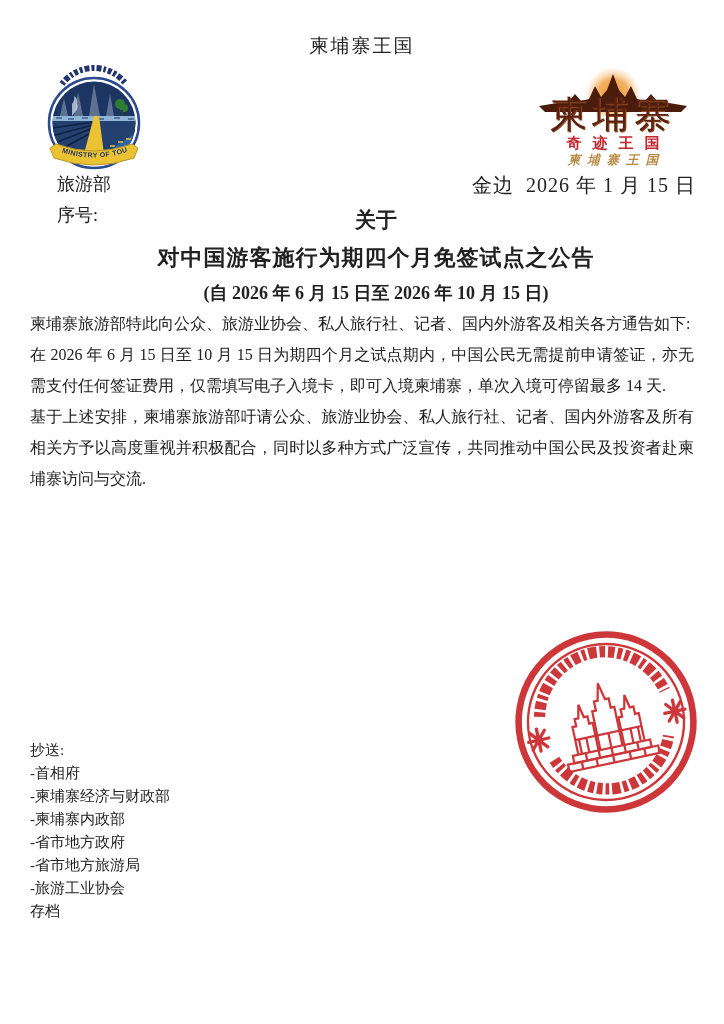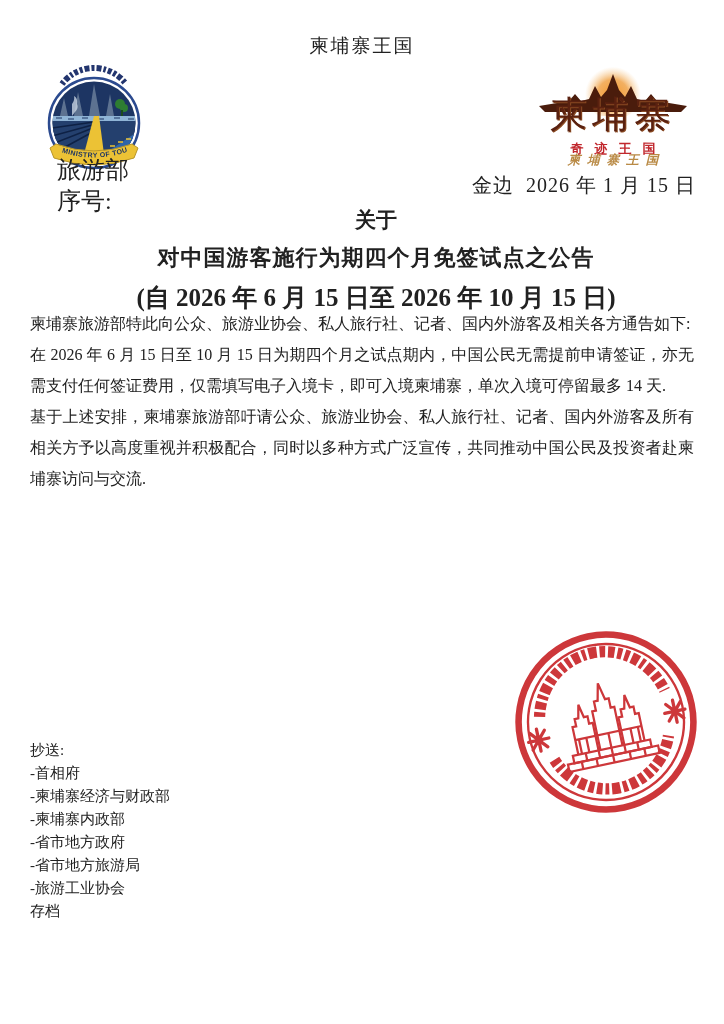--- a/index.html
+++ b/index.html
@@ -10,31 +10,31 @@
   
   .kingdom-line{position:absolute;top:33px;left:0;right:0;text-align:center;font-size:19px;letter-spacing:2px;}
   .motto-line{position:absolute;top:65px;left:0;right:0;text-align:center;font-size:19px;letter-spacing:2px;word-spacing:10px;}
   
   .logo-left{position:absolute;left:44px;top:56px;width:100px;height:114px;}
   .logo-right{position:absolute;left:531px;top:60px;width:164px;height:108px;}
   .logo-right .brand-name{position:absolute;top:30px;left:0;right:0;text-align:center;
      font-size:37px;font-weight:normal;color:#5a2110;letter-spacing:5px;
      text-shadow:1px 1px 0 #8a4a22;}
   .logo-right .brand-tag1{position:absolute;top:74px;left:0;right:0;text-align:center;
-     font-size:13px;font-weight:bold;color:#c1272d;letter-spacing:11px;padding-left:11px;box-sizing:border-box;margin-top:6px;}
+     font-size:15px;font-weight:bold;color:#c1272d;letter-spacing:11px;padding-left:11px;box-sizing:border-box;}
   .logo-right .brand-tag2{position:absolute;top:92px;left:0;right:0;text-align:center;
      font-size:12.5px;font-style:italic;font-weight:bold;color:#b98a45;letter-spacing:7px;padding-left:7px;box-sizing:border-box;}
   
-  .meta-left{position:absolute;left:57px;top:155px;font-size:24px;line-height:31px;}
+  .meta-left{position:absolute;left:57px;top:169px;font-size:18px;line-height:31px;}
   .date-line{position:absolute;right:28px;top:172px;font-size:20px;white-space:pre;letter-spacing:1px;}
   
   .title-block{position:absolute;top:206px;left:0;right:0;text-align:center;font-weight:bold;margin-left:28px;}
   .title-1{font-size:21px;}
   .title-2{font-size:22px;margin-top:9px;letter-spacing:1px;}
-  .title-3{font-size:25px;margin-top:8px;}
+  .title-3{font-size:18px;margin-top:8px;}
   
   .body-text{position:absolute;top:308px;left:30px;width:664px;font-size:16px;line-height:31px;text-align:justify;}
   .body-text p{margin:0;text-align:justify;}
   
   .cc-block{position:absolute;left:30px;top:739px;font-size:15px;line-height:23px;}
   
   .stamp{position:absolute;left:512px;top:628px;width:188px;height:188px;
      transform:rotate(-12deg);mix-blend-mode:multiply;opacity:0.93;}
 </style>
 </head>

